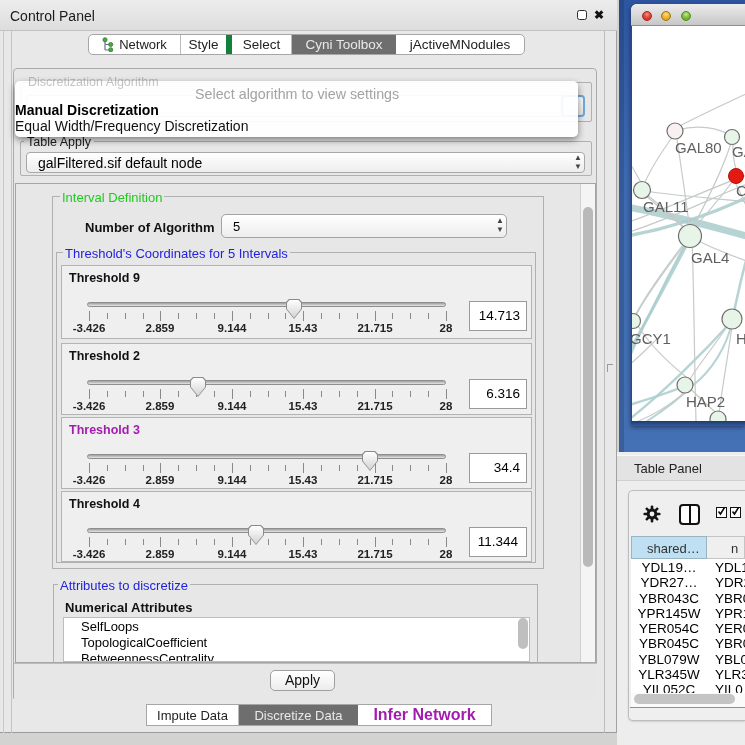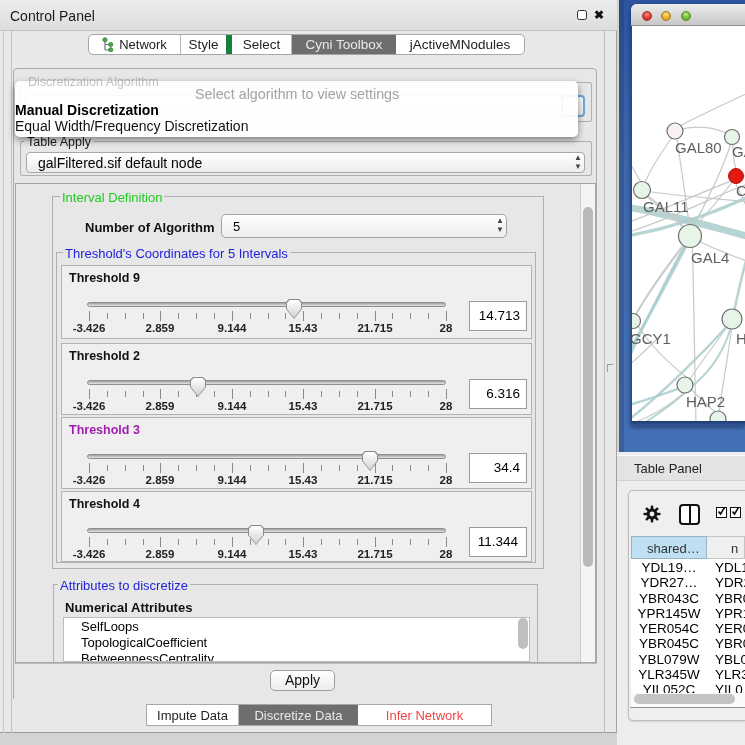--- a/index.html
+++ b/index.html
@@ -331,21 +331,21 @@
     SelfLoops<br>TopologicalCoefficient<br>BetweennessCentrality
   </div>
   <div class="abs" style="left:518px;top:618px;width:10px;height:31px;background:#BFBFBF;border-radius:5px;"></div>
 
   <div class="abs" style="left:14px;top:663px;width:583px;height:36px;background:#E7E7E7;border-top:1px solid #bcbcbc;"></div>
   <div class="abs" style="left:270px;top:670px;width:65px;height:21px;background:linear-gradient(#ffffff,#ececec);border:1px solid #9f9f9f;border-radius:5px;text-align:center;font-size:13px;color:#111;line-height:19px;font-size:14px;">Apply</div>
 
   <div class="abs" style="left:146px;top:704px;width:346px;height:22px;background:#fff;border:1px solid #a6a6a6;border-radius:0;overflow:hidden;display:flex;">
     <div style="width:92px;display:flex;align-items:center;justify-content:center;font-size:13px;color:#222;border-right:1px solid #bbb;">Impute Data</div>
     <div style="width:119px;background:#6e6e6e;display:flex;align-items:center;justify-content:center;font-size:13px;color:#e9e9e9;">Discretize Data</div>
-    <div style="flex:1;display:flex;align-items:center;justify-content:center;font-size:13px;color:#ef4444;">Infer Network</div>
+    <div style="flex:1;display:flex;align-items:center;justify-content:center;font-size:16px;color:#a21caf;font-weight:bold;">Infer Network</div>
   </div>
 
   <div class="abs" style="left:3px;top:31px;width:1px;height:702px;background:#c8c8c8;"></div>
   <div class="abs" style="left:11px;top:31px;width:1px;height:702px;background:#c4c4c4;"></div>
   <div class="abs" style="left:604px;top:31px;width:1px;height:702px;background:#bcbcbc;"></div>
 
   <div class="abs" style="left:607px;top:364px;width:6px;height:8px;border:1px solid #9a9a9a;border-right:none;border-bottom:none;"></div>
 
   <div class="abs" style="left:15px;top:81px;width:563px;height:56px;background:rgba(255,255,255,0.93);border-radius:5px;box-shadow:0 3px 7px rgba(0,0,0,0.45);"></div>
   <div class="abs txt" style="left:28px;top:75px;font-size:12.5px;color:rgba(100,100,100,0.38);">Discretization Algorithm</div>

